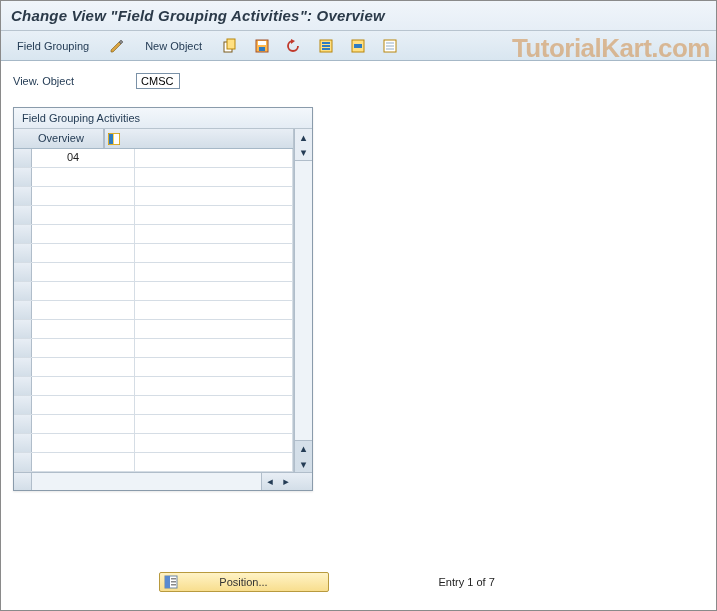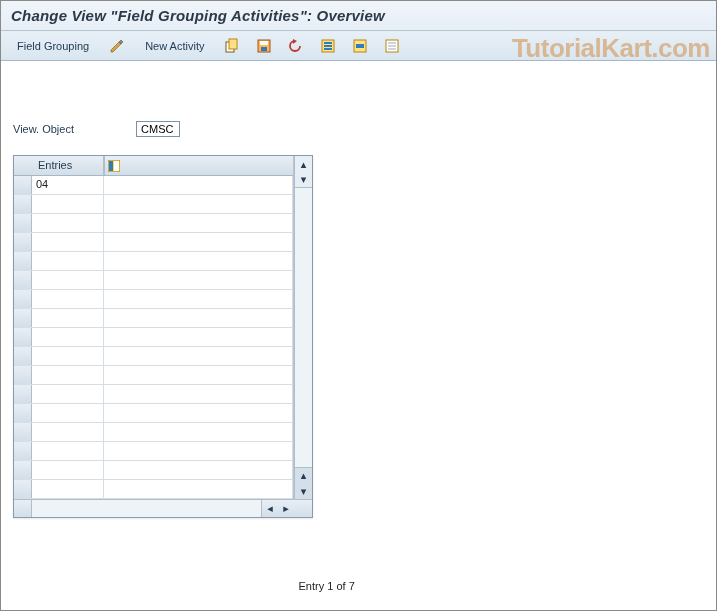--- a/index.html
+++ b/index.html
@@ -60,21 +60,20 @@
   }
   .field-input {
     border: 1px solid #7a91a7;
     background: #fff;
     padding: 1px 4px;
     font-size: 11px;
     width: 44px;
     height: 16px;
     display: inline-flex;
     align-items: center;
-    margin-top: 48px;
   }
   .table-container {
     margin: 18px 0 0 12px;
     width: 300px;
     border: 1px solid #8a9bab;
     background: #eef3f8;
     box-shadow: 0 1px 2px rgba(0,0,0,0.1);
   }
   .table-title {
     padding: 4px 8px;
@@ -122,20 +121,21 @@
     background: linear-gradient(#e8eef5,#d3dee8);
     border-right: 1px solid #b0bdca;
     cursor:pointer;
   }
   .data-cell {
     border-right: 1px solid #d5dde5;
     padding: 2px 4px;
     font-size: 11px;
     color: #222;
     background:#fff;
+    margin-left:31px;
   }
   .vscroll {
     width: 18px;
     background: linear-gradient(#e8eef5,#d3dee8);
     display: flex;
     flex-direction: column;
     border-left: 1px solid #b0bdca;
   }
   .vscroll .arrow {
     height: 16px;
@@ -213,21 +213,21 @@
 <div class="toolbar">
   <span class="tb-text">Field Grouping</span>
   <span class="tb-btn">
     <span>
       <svg width="16" height="16">
           <path d="M2 12 L10 4 L12 6 L4 14 L2 14 Z" fill="#d9a441" stroke="#7a5a1a" stroke-width="0.6"></path>
           <path d="M10 4 L12 2 L14 4 L12 6 Z" fill="#888" stroke="#555" stroke-width="0.6"></path>
         </svg>
     </span>
   </span>
-  <span class="tb-text">New Activity</span>
+  <span class="tb-text">New Object</span>
   <span class="tb-btn">
     <span>
       <svg width="16" height="16">
           <rect x="2" y="4" width="8" height="10" fill="#fff" stroke="#7a5a1a"></rect>
           <rect x="5" y="1" width="8" height="10" fill="#ffe082" stroke="#b8860b"></rect>
         </svg>
     </span>
   </span>
   <span class="tb-btn">
     <span>
@@ -277,25 +277,26 @@
 </div>
 
 <div class="watermark">TutorialKart.com</div>
 
 <div class="field-area">
   <span class="field-label">View. Object</span>
   <span class="field-input">CMSC</span>
 </div>
 
 <div class="table-container">
+  <div class="table-title">Field Grouping Activities</div>
   <div class="table-body">
     <div class="grid">
       <div class="hdr-row">
         <div class="sel-col"></div>
-        <div class="hdr-cell col-activity">Entries</div>
+        <div class="hdr-cell col-activity">Overview</div>
         <div class="cfg-cell">
           <span>
             <svg width="12" height="12">
                 <rect x="0" y="0" width="12" height="12" fill="#ffd54f" stroke="#b8860b"></rect>
                 <rect x="1" y="1" width="4" height="10" fill="#2e7cc2"></rect>
                 <rect x="6" y="1" width="5" height="10" fill="#fff"></rect>
               </svg>
           </span>
         </div>
       </div>
@@ -398,14 +399,26 @@
   <div class="hscroll-row">
     <div class="sel-col"></div>
     <div class="track"></div>
     <div class="arrow">◂</div>
     <div class="arrow">▸</div>
     <div class="corner"></div>
   </div>
 </div>
 
 <div class="footer">
+  <div class="position-btn">
+    <span class="icon">
+      <svg width="14" height="14">
+          <rect x="1" y="1" width="12" height="12" fill="#fff" stroke="#6b85a0"></rect>
+          <rect x="1" y="1" width="5" height="12" fill="#5b8bd0"></rect>
+          <rect x="7" y="3" width="5" height="1.5" fill="#888"></rect>
+          <rect x="7" y="6" width="5" height="1.5" fill="#888"></rect>
+          <rect x="7" y="9" width="5" height="1.5" fill="#888"></rect>
+        </svg>
+    </span>
+    <span>Position...</span>
+  </div>
   <div class="entry-text">Entry 1 of 7</div>
 </div>
 
 </body></html>

